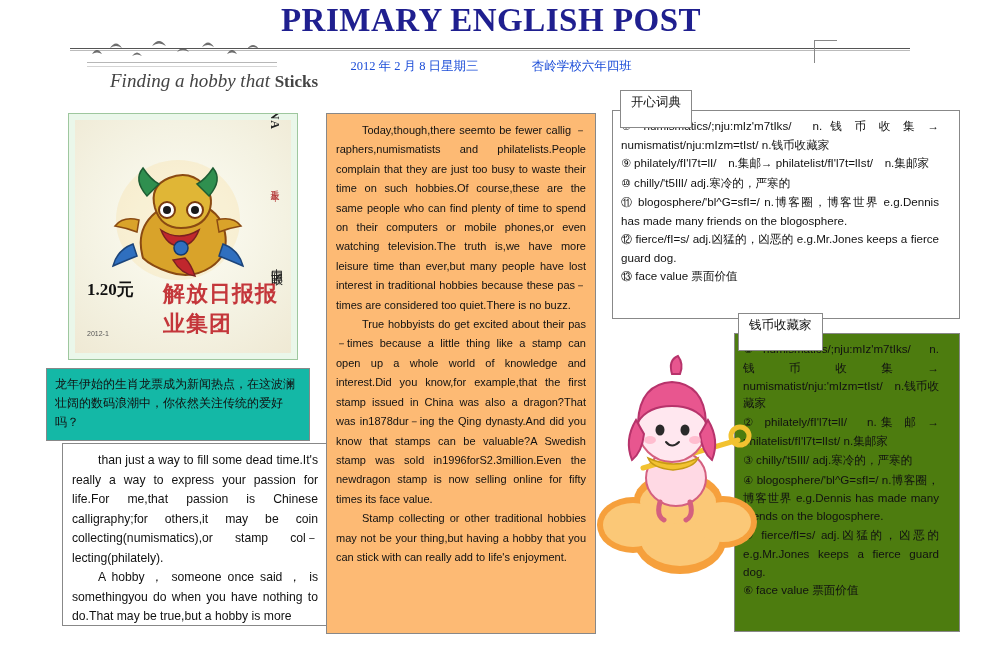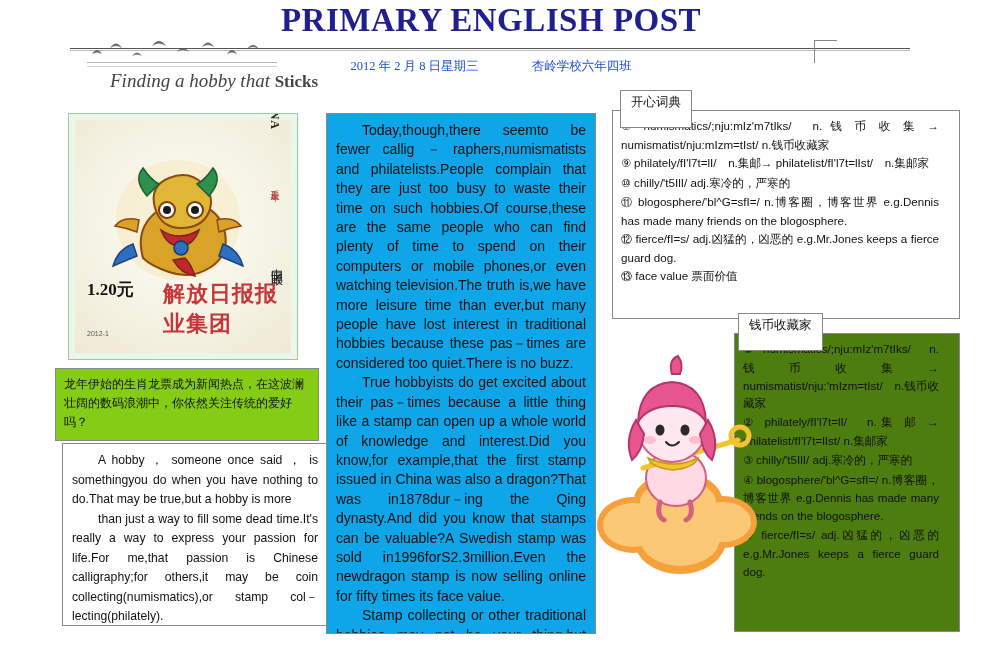--- a/index.html
+++ b/index.html
@@ -183,26 +183,26 @@
   .dragon {
     position: absolute;
     left: 28px;
     top: 28px;
     width: 150px;
     height: 150px;
   }
 
   .caption-box {
     position: absolute;
-    left: 55px;
+    left: 46px;
     top: 368px;
     width: 246px;
     padding: 6px 8px 8px 8px;
     border: 1px solid #888;
-    background: #84cc16;
+    background: #14b8a6;
     font-size: 12px;
     line-height: 19px;
     color: #111;
   }
 
   .hobby-box {
     position: absolute;
     left: 62px;
     top: 443px;
     width: 246px;
@@ -223,23 +223,23 @@
   }
 
   
   .article-box {
     position: absolute;
     left: 326px;
     top: 113px;
     width: 250px;
     height: 505px;
     border: 1px solid #888;
-    background: #0ea5e9;
+    background: #fdba74;
     padding: 7px 9px;
-    font-size: 14px;
+    font-size: 11px;
     line-height: 19.4px;
     text-align: justify;
     color: #111;
     overflow: hidden;
   }
   .article-box p {
     margin: 0;
     text-indent: 26px;
   }
 
@@ -369,22 +369,22 @@
       <div class="stamp-post">中国邮政</div>
       <div class="stamp-value">1.20元</div>
       <div class="stamp-year">2012-1</div>
       <div class="stamp-redseal">解放日报报业集团</div>
     </div>
   </div>
 
   <div class="caption-box">龙年伊始的生肖龙票成为新闻热点，在这波澜壮阔的数码浪潮中，你依然关注传统的爱好吗？</div>
 
   <div class="hobby-box">
+    <p class="indent">than just a way to fill some dead time.It's really a way to express your passion for life.For me,that passion is Chinese calligraphy;for others,it may be coin collecting(numismatics),or stamp col－lecting(philately).</p>
     <p class="indent">A hobby ， someone once said ， is somethingyou do when you have nothing to do.That may be true,but a hobby is more</p>
-    <p class="indent">than just a way to fill some dead time.It's really a way to express your passion for life.For me,that passion is Chinese calligraphy;for others,it may be coin collecting(numismatics),or stamp col－lecting(philately).</p>
   </div>
 
   <div class="article-box">
     <p>Today,though,there seemto be fewer callig － raphers,numismatists and philatelists.People complain that they are just too busy to waste their time on such hobbies.Of course,these are the same people who can find plenty of time to spend on their computers or mobile phones,or even watching television.The truth is,we have more leisure time than ever,but many people have lost interest in traditional hobbies because these pas－times are considered too quiet.There is no buzz.</p>
     <p>True hobbyists do get excited about their pas－times because a little thing like a stamp can open up a whole world of knowledge and interest.Did you know,for example,that the first stamp issued in China was also a dragon?That was in1878dur－ing the Qing dynasty.And did you know that stamps can be valuable?A Swedish stamp was sold in1996forS2.3million.Even the newdragon stamp is now selling online for fifty times its face value.</p>
     <p>Stamp collecting or other traditional hobbies may not be your thing,but having a hobby that you can stick with can really add to life's enjoyment.</p>
   </div>
 
   <div class="tab-label dict-tab">开心词典</div>
   <div class="dict-box">
@@ -428,20 +428,24 @@
       <span class="num">③</span>
       <span>chilly/'t5IlI/ adj.寒冷的，严寒的</span>
     </p>
     <p class="entry">
       <span class="num">④</span>
       <span>blogosphere/'bl^G=sfI=/ n.博客圈，博客世界 e.g.Dennis has made many friends on the blogosphere.</span>
     </p>
     <p class="entry">
       <span class="num">⑤</span>
       <span>fierce/fI=s/ adj.凶猛的，凶恶的 e.g.Mr.Jones keeps a fierce guard dog.</span>
+    </p>
+    <p class="entry">
+      <span class="num">⑥</span>
+      <span>face value 票面价值</span>
     </p>
   </div>
 
   <div class="mascot">
     <svg width="180" height="235" viewBox="0 0 180 235">
 
       <g>
         <ellipse cx="45" cy="175" rx="36" ry="28" fill="#f6a03c"></ellipse>
         <ellipse cx="92" cy="190" rx="46" ry="34" fill="#f6a03c"></ellipse>
         <ellipse cx="135" cy="172" rx="34" ry="26" fill="#f6a03c"></ellipse>

